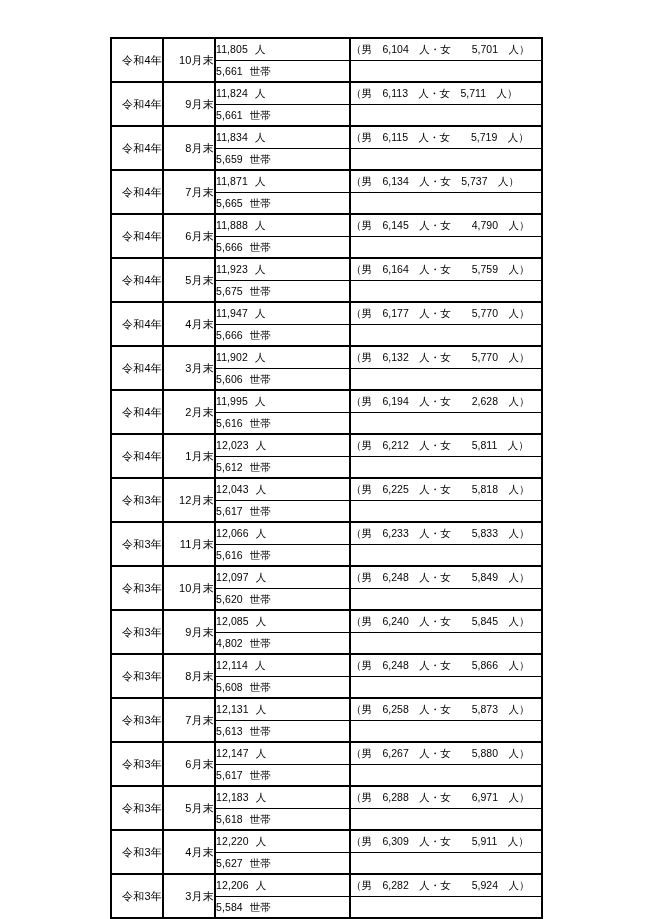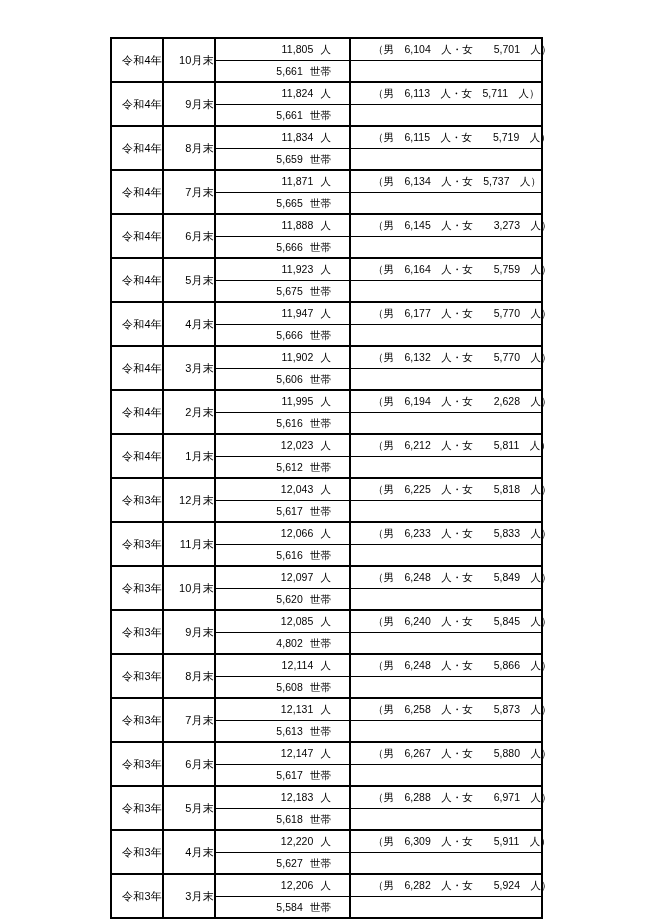--- a/index.html
+++ b/index.html
@@ -57,29 +57,28 @@
 
   td.era-cell, td.month-cell {
     text-align: right;
     height: 41px;
     font-size: 11px;
     letter-spacing: 0.2px;
   }
 
   td.count-cell {
     height: 20.5px;
-    text-align: right;
     padding-right: 18px;
     font-size: 10.5px;
   }
 
   td.detail-cell {
     height: 20.5px;
     text-align: left;
-    padding-left: 22px;
+    padding-left: 0;
     font-size: 10.5px;
   }
 
   .num { letter-spacing: 0.1px; }
   .unit { margin-left: 7px; }
 
   .detail-inner {
     display: inline-block;
     white-space: pre;
   }
@@ -133,21 +132,21 @@
           <td class="detail-cell"><span class="detail-inner">（男　6,134　人・女　5,737　人）</span></td>
         </tr>
         <tr class="row-bot">
           <td class="count-cell"><span class="num">5,665</span><span class="unit">世帯</span></td>
           <td class="detail-cell"></td>
         </tr>
         <tr class="row-top">
           <td class="era-cell" rowspan="2">令和4年</td>
           <td class="month-cell" rowspan="2">6月末</td>
           <td class="count-cell"><span class="num">11,888</span><span class="unit">人</span></td>
-          <td class="detail-cell"><span class="detail-inner">（男　6,145　人・女　　3,273　人）</span></td>
+          <td class="detail-cell"><span class="detail-inner">（男　6,145　人・女　　4,790　人）</span></td>
         </tr>
         <tr class="row-bot">
           <td class="count-cell"><span class="num">5,666</span><span class="unit">世帯</span></td>
           <td class="detail-cell"></td>
         </tr>
         <tr class="row-top">
           <td class="era-cell" rowspan="2">令和4年</td>
           <td class="month-cell" rowspan="2">5月末</td>
           <td class="count-cell"><span class="num">11,923</span><span class="unit">人</span></td>
           <td class="detail-cell"><span class="detail-inner">（男　6,164　人・女　　5,759　人）</span></td>

